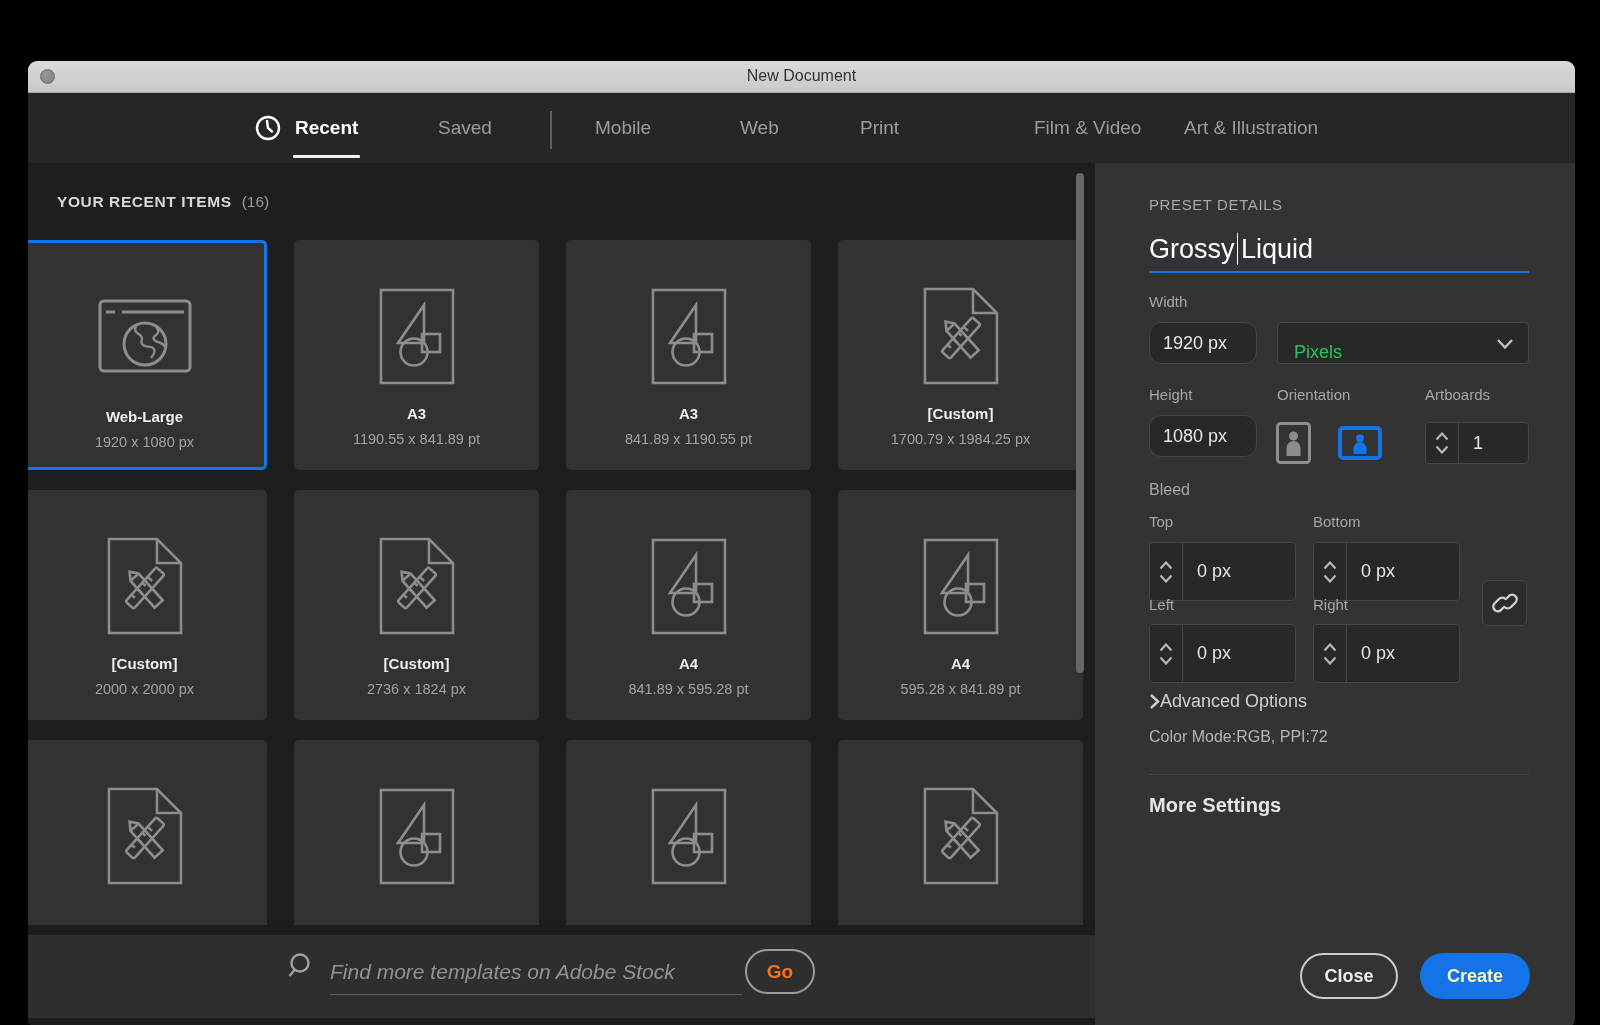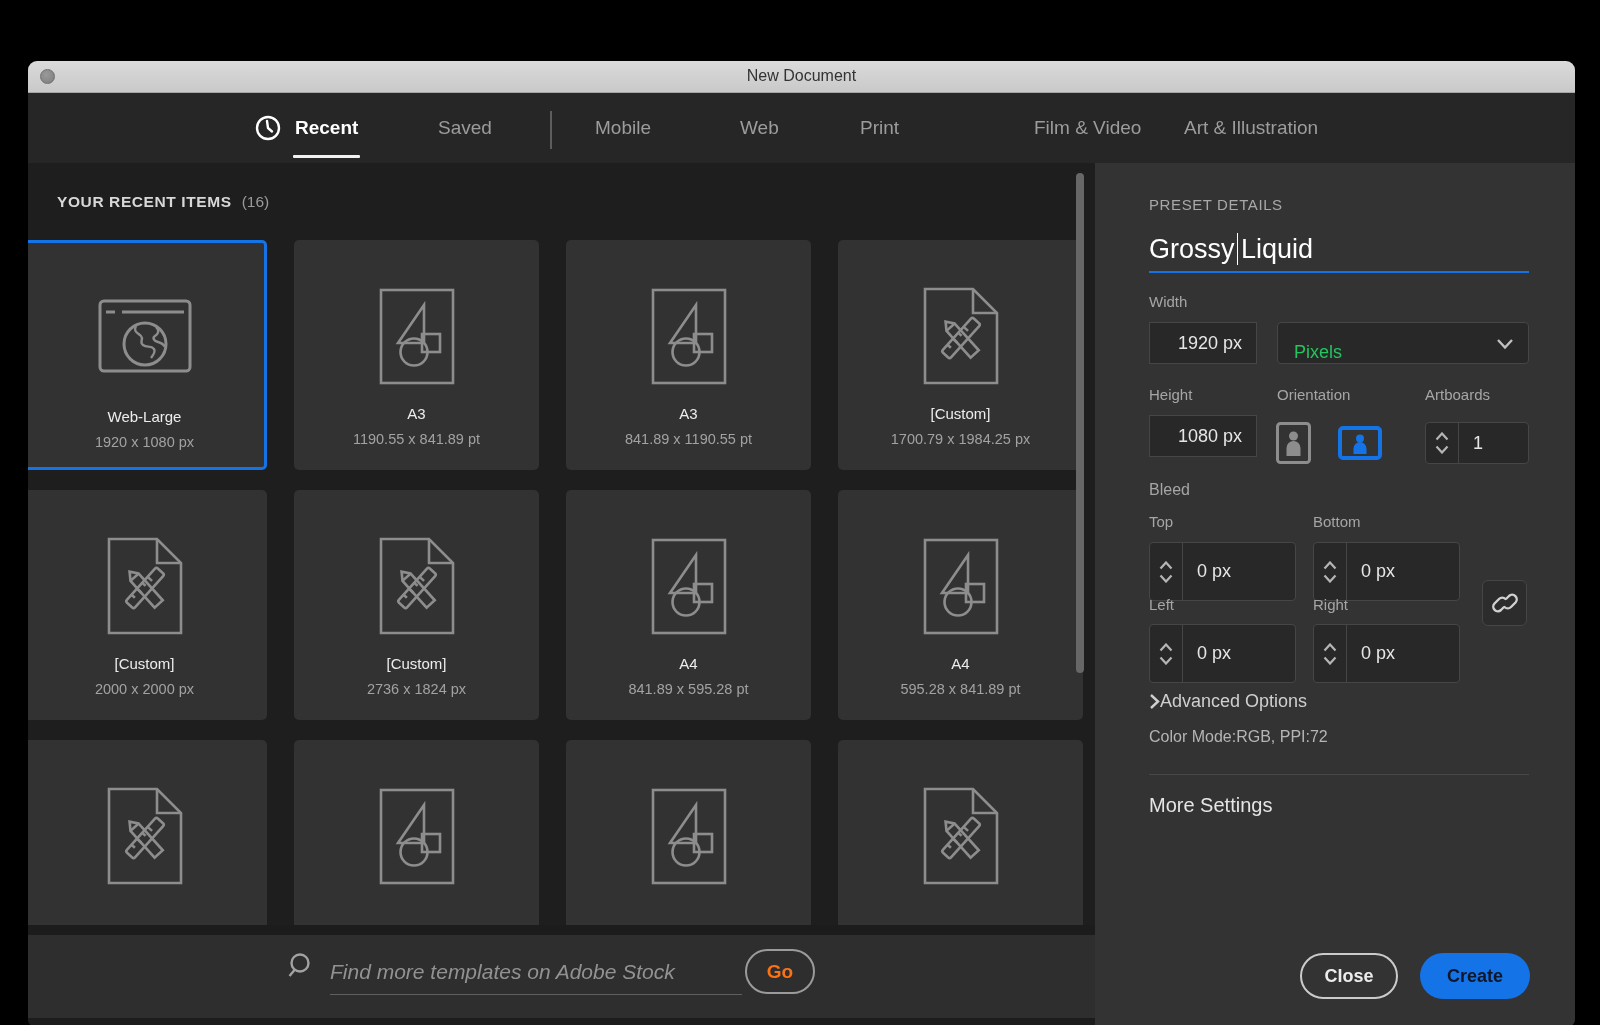--- a/index.html
+++ b/index.html
@@ -38,21 +38,21 @@
   .grid-heading .count { color:#9a9a9a; font-weight:400; margin-left:10px; letter-spacing:0; }
 
   .cards { position:absolute; left:-6px; top:77px; display:grid;
            grid-template-columns:repeat(4,245px); column-gap:27px; row-gap:20px; }
   .card { position:relative; width:245px; height:230px; background:#323232; border-radius:5px; cursor:pointer; }
   .card.selected { border:3px solid #1473e6; }
   .card-iconwrap { position:absolute; left:0; right:0; top:44px; height:104px;
                    display:flex; align-items:center; justify-content:center; }
   .card.selected .card-iconwrap { top:41px; }
   .card-name { position:absolute; left:0; right:0; top:165px; text-align:center;
-               font-size:15px; font-weight:400; color:#ededed; }
+               font-size:15px; font-weight:700; color:#ededed; }
   .card-dims { position:absolute; left:0; right:0; top:191px; text-align:center;
                font-size:14.5px; color:#a2a2a2; }
   .icon-web,.icon-artboard,.icon-doc { display:none; stroke:#8d8d8d; fill:none; }
   .card[data-icon="web"] .icon-web { display:block; }
   .card[data-icon="artboard"] .icon-artboard { display:block; }
   .card[data-icon="custom-doc"] .icon-doc { display:block; }
 
   
   .vscroll-track { position:absolute; left:1048px; top:10px; width:8px; height:740px; border-radius:4px; }
   .vscroll-thumb { position:absolute; left:0; top:0; width:8px; height:500px; border-radius:4px; background:#676767; }
@@ -72,22 +72,22 @@
   .panel { position:relative; width:480px; height:100%; background:#333; }
   .p-label { position:absolute; font-size:15px; color:#a6a6a6; }
   .preset-heading { position:absolute; left:54px; top:33px; font-size:15px; color:#a8a8a8; letter-spacing:0.6px; }
 
   .name-field { position:absolute; left:54px; top:64px; width:380px; height:46px;
                 border-bottom:2px solid #1473e6; color:#fff; font-size:27px; font-weight:400;
                 display:flex; align-items:center; cursor:text; }
   .text-cursor { display:inline-block; width:1.5px; height:32px; background:#fff; margin:0 3px 0 2px; }
 
   .input-box { position:absolute; height:42px; background:#282828; border:1px solid #464646;
-               border-radius:0; color:#e6e6e6; font-size:18px; display:flex; align-items:center;
-               padding-left:28px; cursor:text; }
+               border-radius:12px; color:#e6e6e6; font-size:18px; display:flex; align-items:center;
+               padding-left:13px; cursor:text; }
   .select-box { position:absolute; height:42px; background:#282828; border:1px solid #464646;
                 border-radius:4px; color:#22c55e; font-size:18px; display:flex; align-items:flex-end;
                 padding-left:16px; cursor:pointer; }
   .select-box .chev { position:absolute; right:14px; top:15px; }
 
   .stepper { position:absolute; height:59px; background:#282828; border:1px solid #464646;
              border-radius:4px; display:flex; align-items:stretch; color:#e6e6e6; font-size:18px; }
   .stepper .arrows { width:33px; border-right:1px solid #464646; display:flex; flex-direction:column;
                      align-items:center; justify-content:center; gap:4px; cursor:pointer; }
   .stepper .val { display:flex; align-items:center; padding-left:14px; flex:1; }
@@ -96,27 +96,27 @@
   .orient svg { display:block; }
 
   .link-btn { position:absolute; left:387px; top:417px; width:45px; height:46px; background:#2c2c2c;
               border:1px solid #464646; border-radius:6px; display:flex; align-items:center;
               justify-content:center; cursor:pointer; }
 
   .adv-row { position:absolute; left:54px; top:528px; display:flex; align-items:center; 
              color:#cfcfcf; font-size:18px; cursor:pointer; }
   .color-mode { position:absolute; left:54px; top:565px; color:#b5b5b5; font-size:16px; }
   .p-divider { position:absolute; left:54px; top:611px; width:380px; height:1px; background:#474747; }
-  .more-settings { position:absolute; left:54px; top:631px; color:#e5e5e5; font-size:20px; font-weight:400; cursor:pointer; }
+  .more-settings { position:absolute; left:54px; top:631px; color:#e5e5e5; font-size:20px; font-weight:700; cursor:pointer; }
 
   .close-btn { position:absolute; left:205px; top:790px; width:98px; height:46px; border-radius:23px;
                border:2px solid #cbcbcb; background:transparent; color:#ececec; font-size:18px;
                font-weight:700; font-family:inherit; cursor:pointer; }
   .create-btn { position:absolute; left:325px; top:790px; width:110px; height:46px; border-radius:23px;
-                border:none; background:#1473e6; color:#0f172a; font-size:18px; font-weight:700;
+                border:none; background:#1473e6; color:#fef9c3; font-size:18px; font-weight:700;
                 font-family:inherit; cursor:pointer; }
 </style>
 </head>
 <body>
 
 <div class="dialog">
 
   <div class="titlebar">
     <div class="traffic"></div>
     <div class="titlebar-text">New Document</div>

